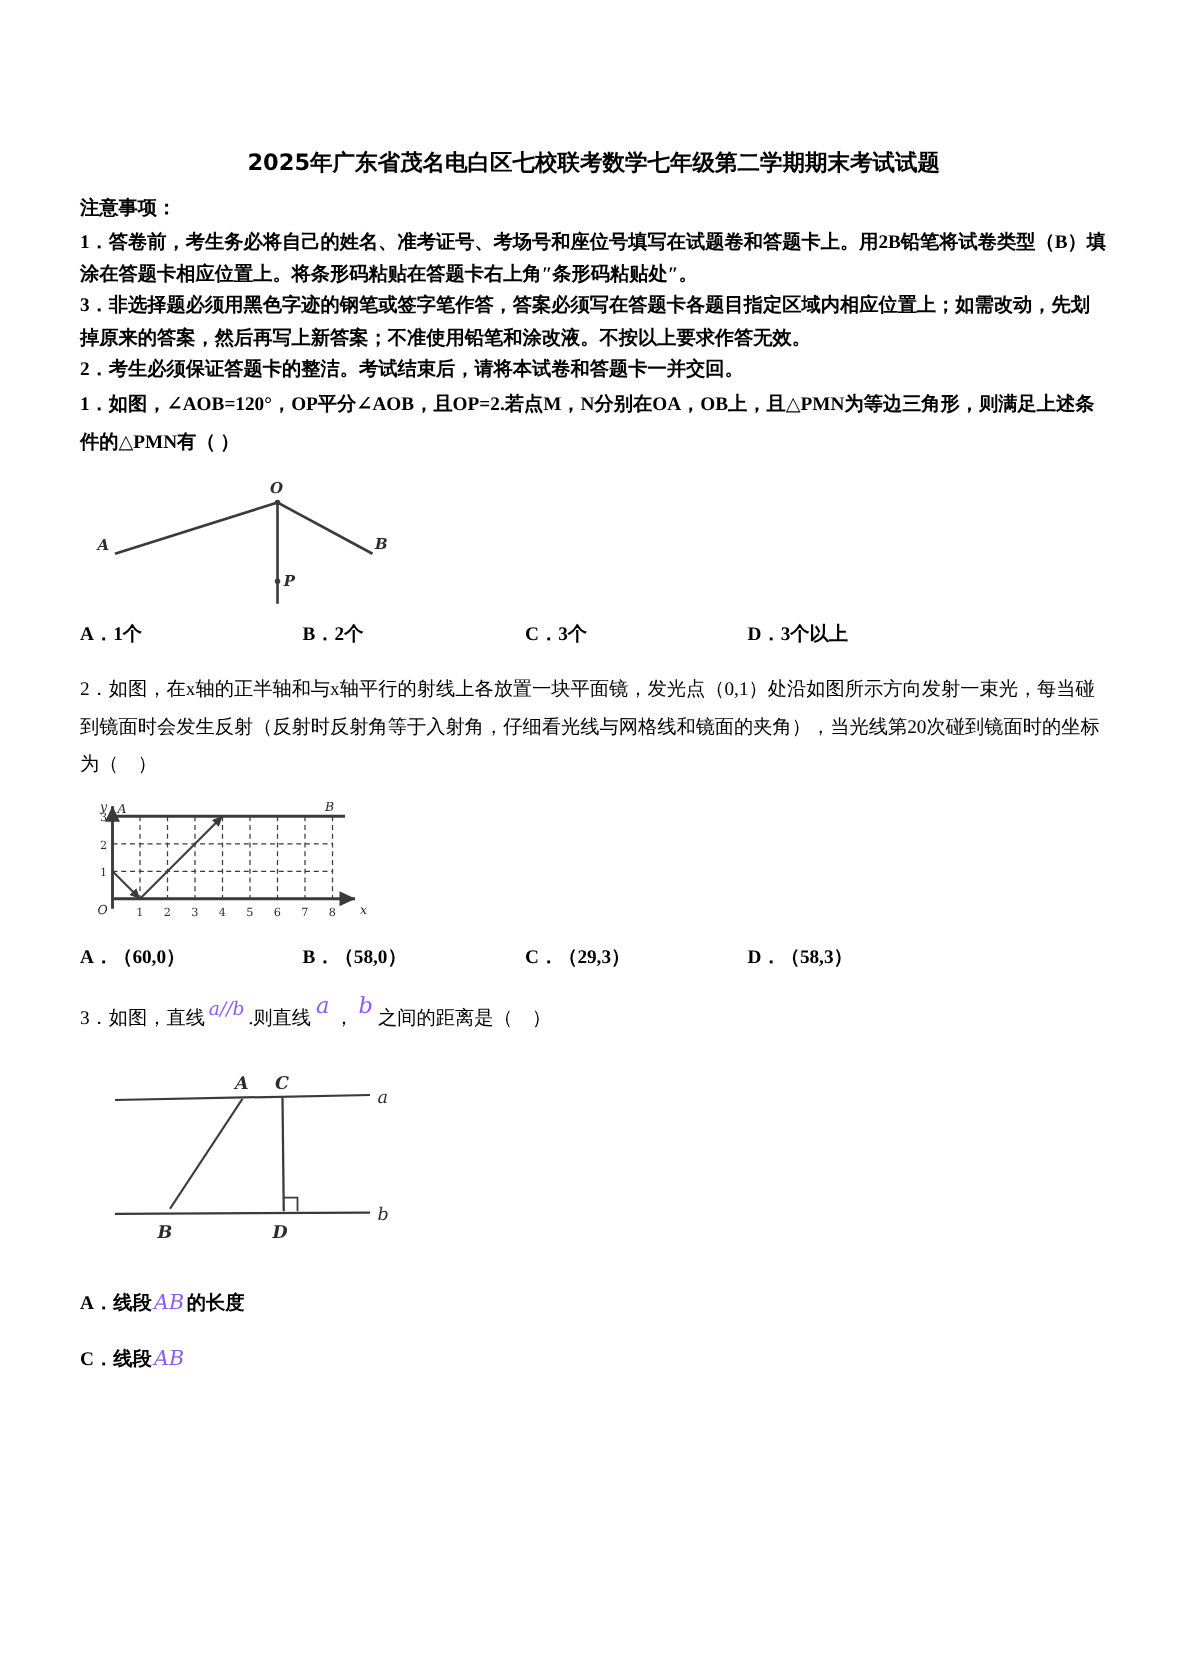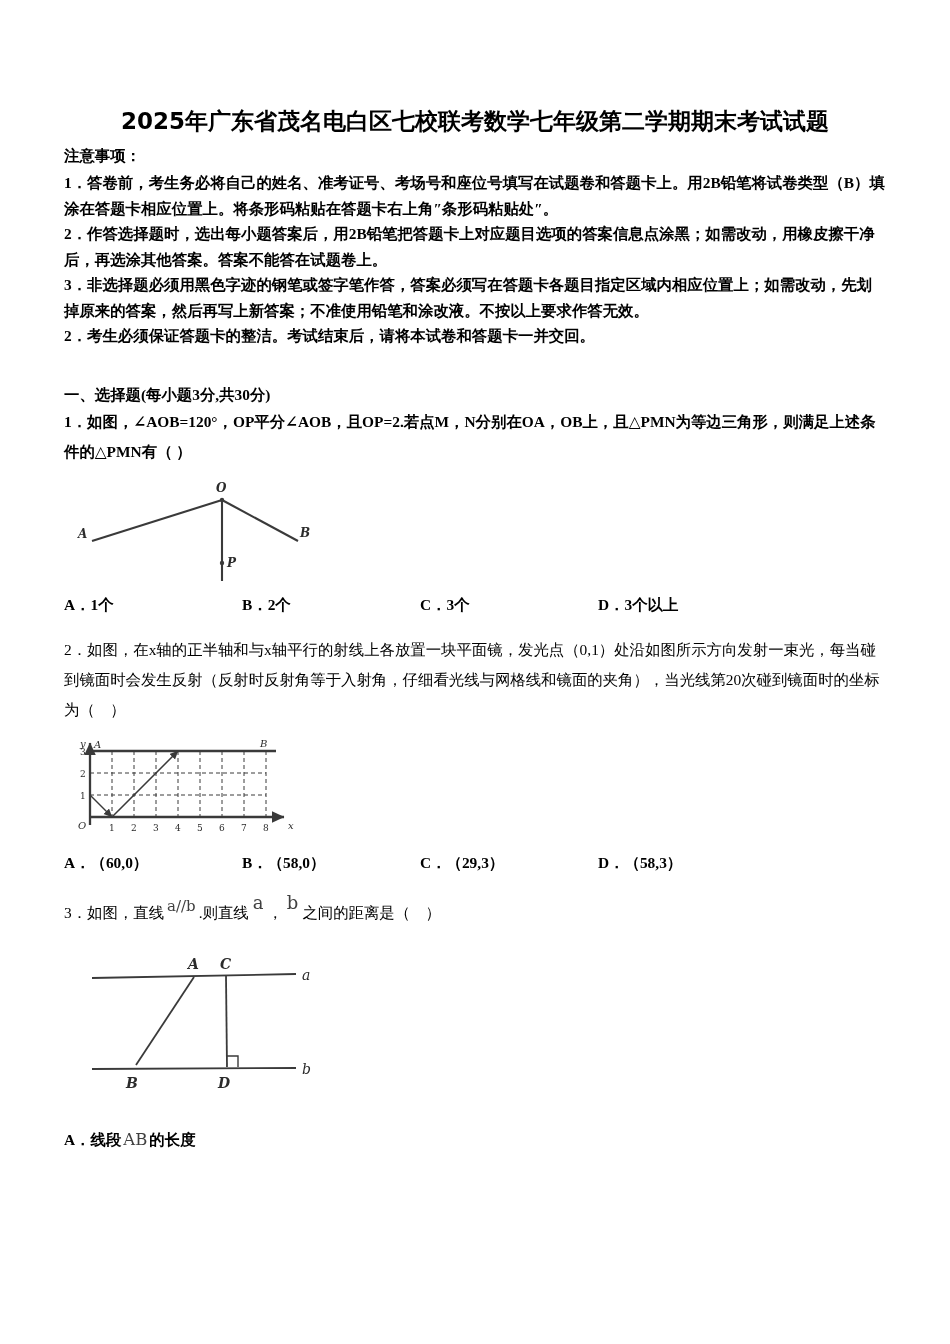--- a/index.html
+++ b/index.html
@@ -26,24 +26,24 @@
     position: absolute;
     left: 64px;
     top: 0;
     width: 822px;
   }
 
   
   .exam-title {
     font-family: "DejaVu Sans", "Liberation Sans", sans-serif;
     font-weight: bold;
-    font-size: 23px;
+    font-size: 18px;
     letter-spacing: 0px;
     text-align: center;
-    margin: 0;
+    margin: 12px;
     padding-top: 108px;
     line-height: 1.2;
     white-space: nowrap;
   }
 
   
   .notice {
     margin-top: 7px;
     font-size: 15.4px;
     line-height: 25.5px;
@@ -100,23 +100,24 @@
     font-weight: bold;
     margin-top: 16px;
   }
   .opts-stack .row {
     height: 45px;
     line-height: 45px;
     white-space: nowrap;
   }
   .mathit {
     font-family: "DejaVu Serif", "Liberation Serif", serif;
+    font-style: italic;
     font-weight: normal;
     font-size: 16.5px;
-    color: #404040;
+    color: #8b5cf6;
     padding: 0 2px;
   }
   .mathit.sup {
     font-size: 18px;
     position: relative;
     top: -9px;
     padding: 0 4px;
   }
   .mathit.supsmall {
     font-size: 15px;
@@ -137,26 +138,24 @@
 <body>
 
 <div class="page">
   <div class="content">
 
     <h1 class="exam-title">2025年广东省茂名电白区七校联考数学七年级第二学期期末考试试题</h1>
 
     <div class="notice">
       <p class="notice-head">注意事项：</p>
       <p class="notice-item">1．答卷前，考生务必将自己的姓名、准考证号、考场号和座位号填写在试题卷和答题卡上。用2B铅笔将试卷类型（B）填涂在答题卡相应位置上。将条形码粘贴在答题卡右上角″条形码粘贴处″。</p>
-      <p class="notice-item">2．作答选择题时，选出每小题答案后，用2B铅笔把答题卡上对应题目选项的答案信息点涂黑；如需改动，用橡皮擦干净后，再选涂其他答案。答案不能答在试题卷上。</p>
       <p class="notice-item">3．非选择题必须用黑色字迹的钢笔或签字笔作答，答案必须写在答题卡各题目指定区域内相应位置上；如需改动，先划掉原来的答案，然后再写上新答案；不准使用铅笔和涂改液。不按以上要求作答无效。</p>
       <p class="notice-item">2．考生必须保证答题卡的整洁。考试结束后，请将本试卷和答题卡一并交回。</p>
     </div>
 
-    <div class="section-head">一、选择题(每小题3分,共30分)</div>
 
     <div class="q bold">
       <span>1．</span><span>如图，∠AOB=120°，OP平分∠AOB，且OP=2.若点M，N分别在OA，OB上，且△PMN为等边三角形，则满足上述条件的△PMN有（ ）</span>
     </div>
 
     <div class="fig fig1">
       <svg width="250" height="112" viewBox="0 0 250 112">
 
         <line x1="152" y1="27" x2="22" y2="68" stroke="#3a3a3a" stroke-width="2.1"></line>
 
@@ -267,16 +266,17 @@
         <text x="134" y="152" font-family="DejaVu Serif, serif" font-style="italic" font-weight="bold" font-size="14" fill="#2b2b2b">D</text>
         <text x="218" y="44" font-family="DejaVu Serif, serif" font-style="italic" font-size="14" fill="#2b2b2b">a</text>
         <text x="218" y="138" font-family="DejaVu Serif, serif" font-style="italic" font-size="14" fill="#2b2b2b">b</text>
       </svg>
     </div>
 
     <div class="opts-stack">
       <div class="row"><span>A．</span><span>线段</span><span class="mathit">AB</span><span>的长度</span></div>
 
 
+      <div class="row"><span>C．</span><span>线段</span><span class="mathit">AB</span><span></span></div>
     </div>
 
   </div>
 </div>
 
 </body></html>

